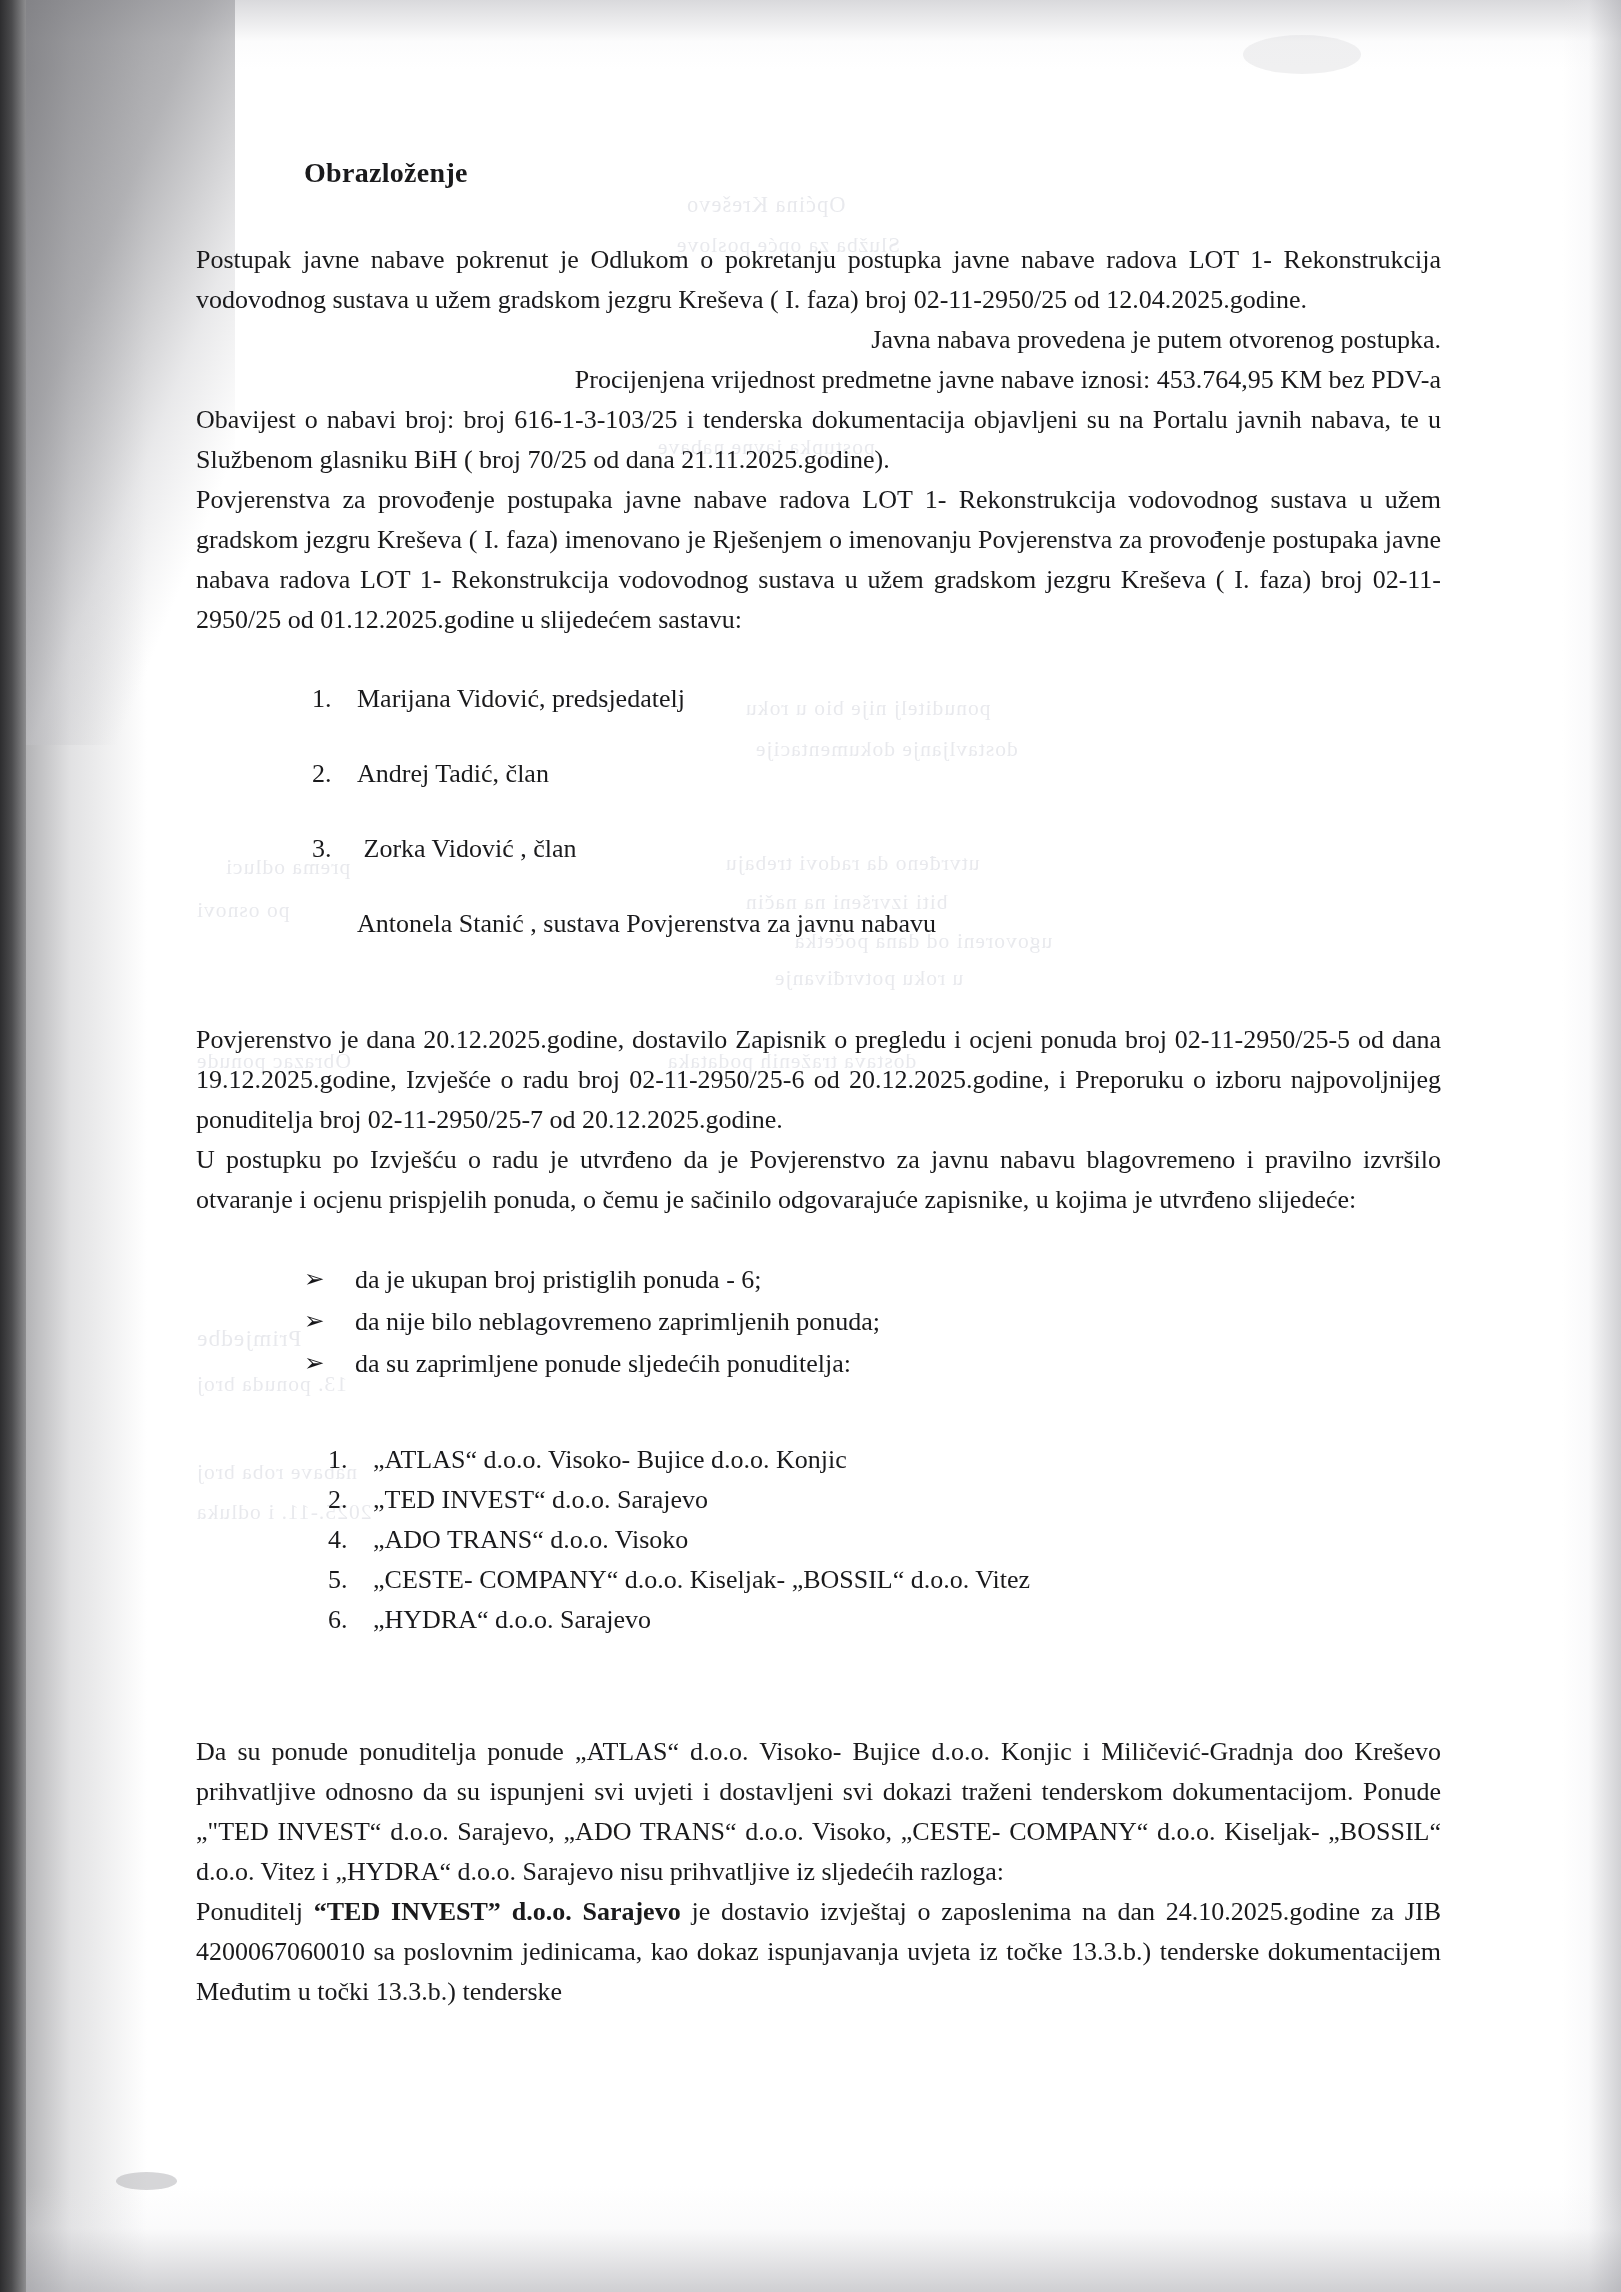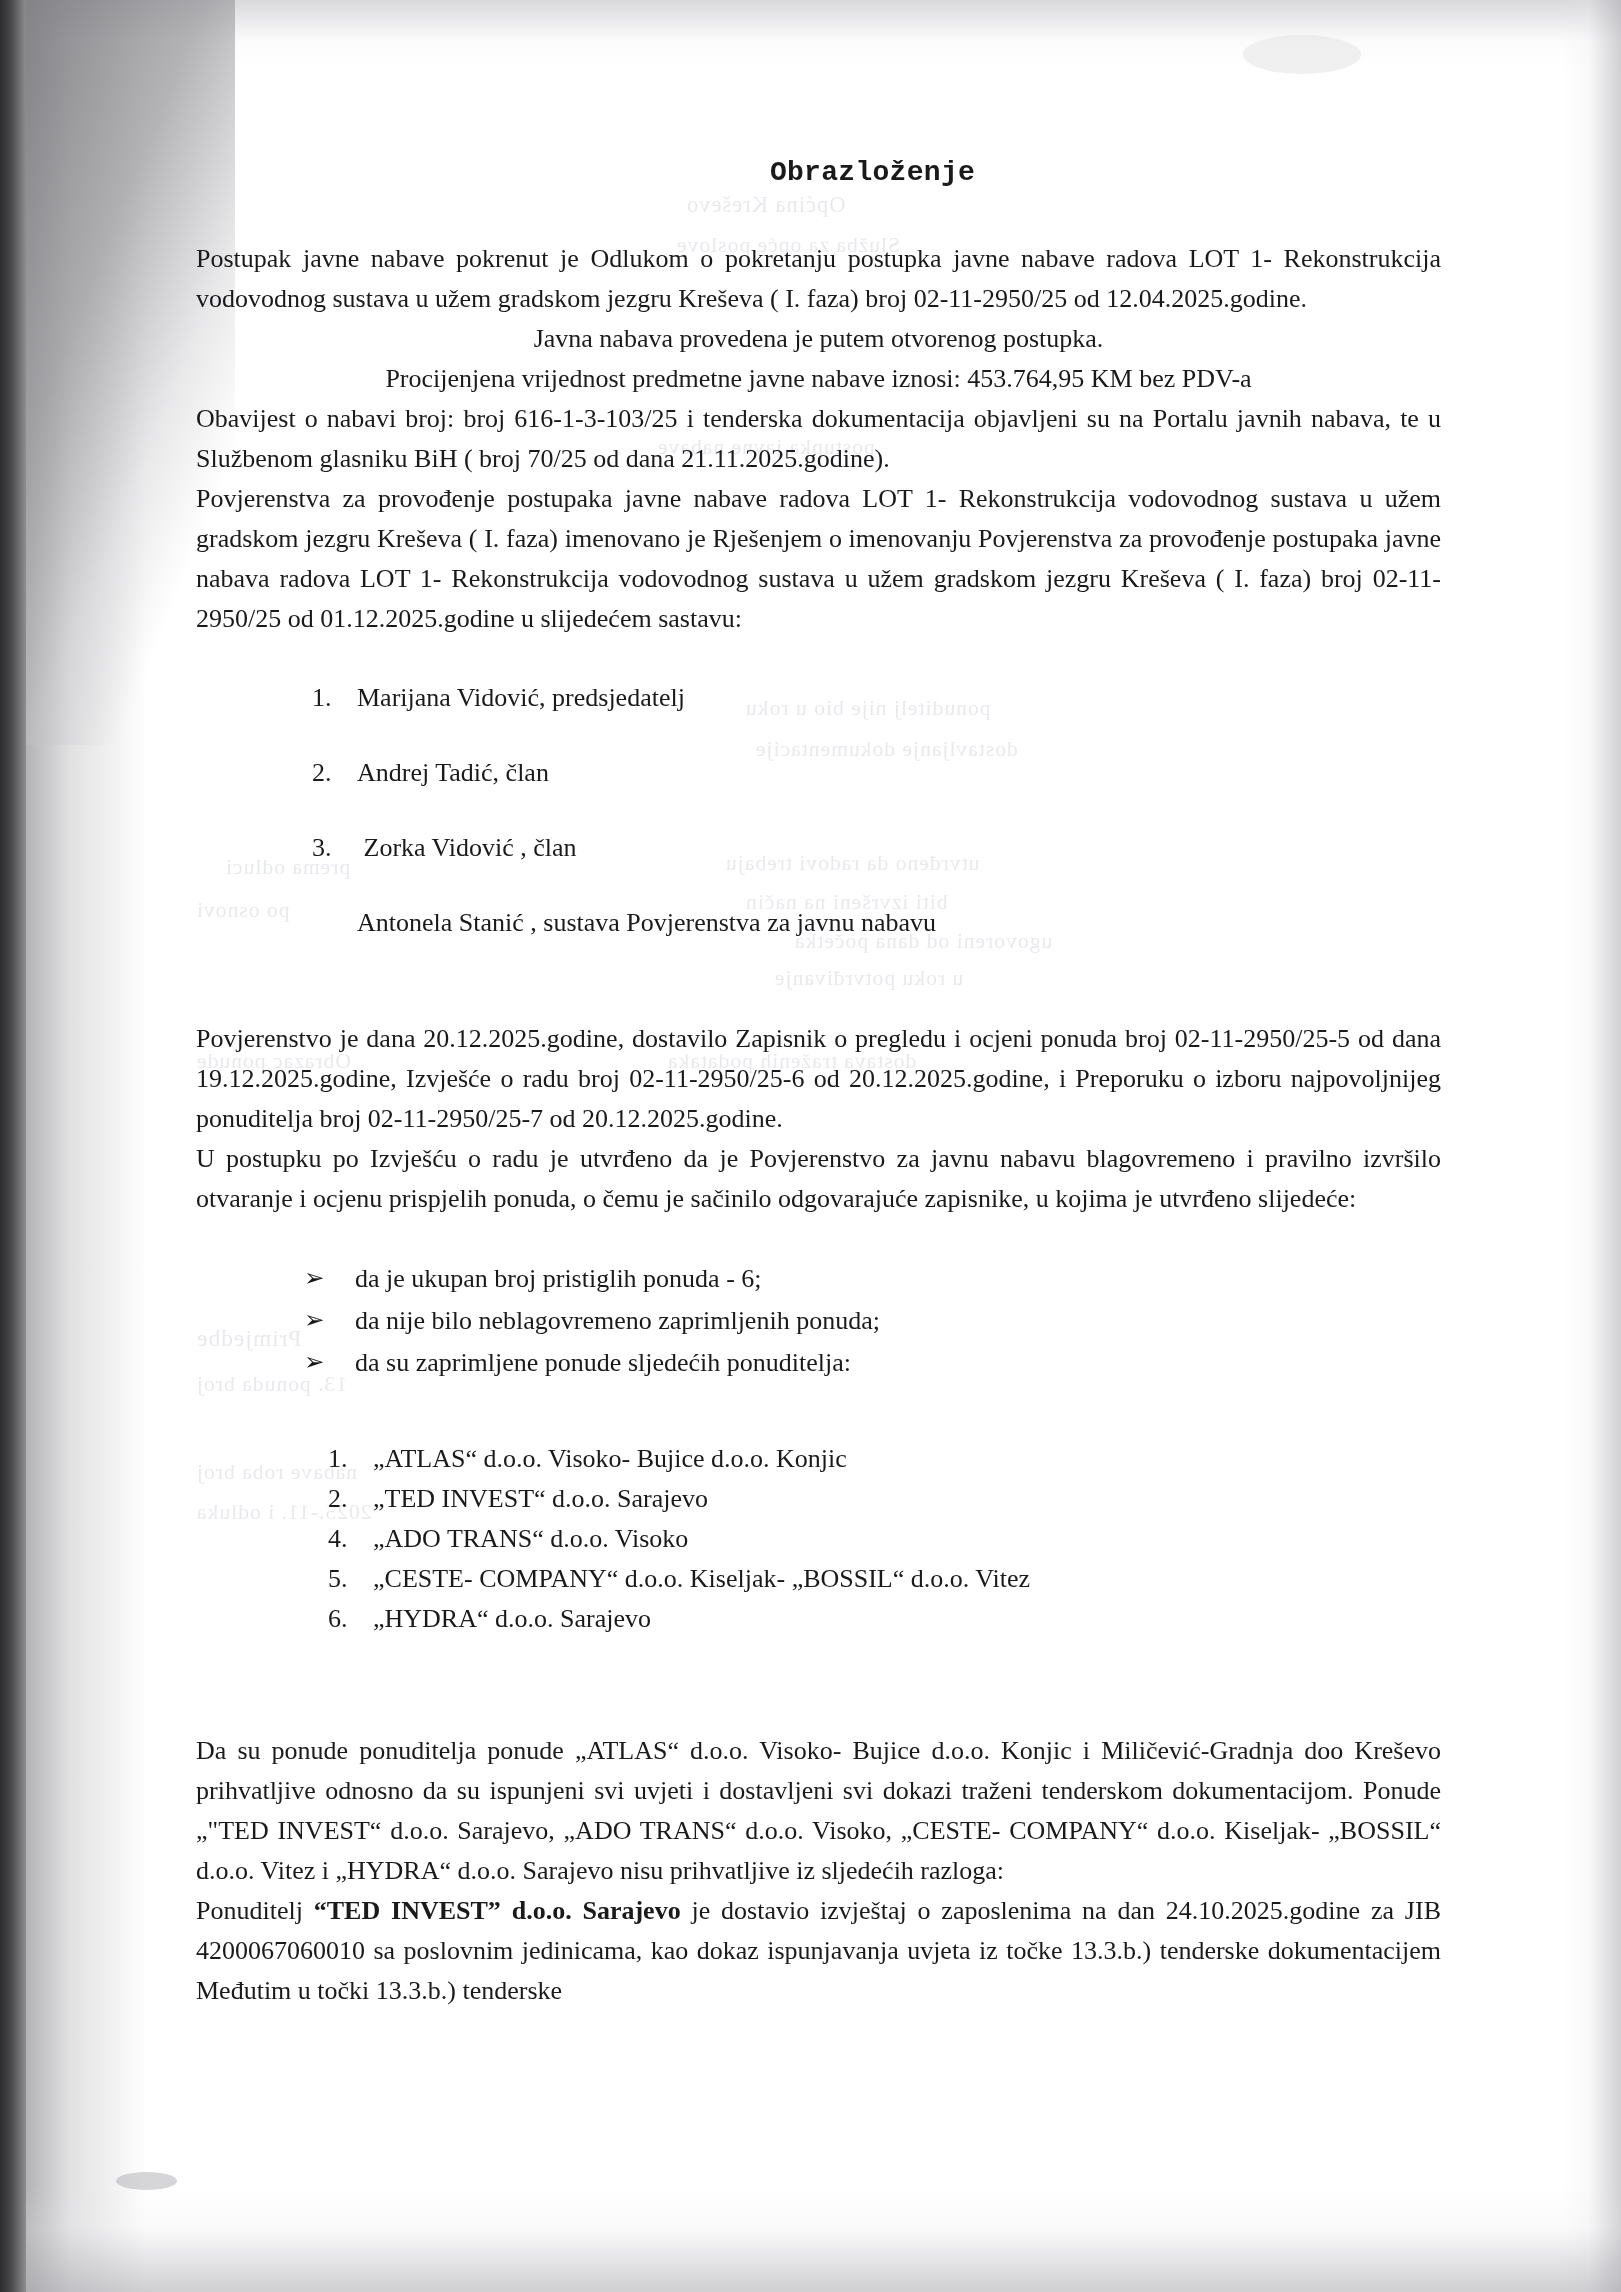--- a/index.html
+++ b/index.html
@@ -97,40 +97,38 @@
 
   
   #content {
     position: absolute;
     z-index: 6;
     left: 196px;
     top: 157px;
     width: 1245px;
   }
   .doc-title {
-    text-align: center;
     font-weight: bold;
     font-size: 28px;
     letter-spacing: 0.3px;
     margin: 0 0 51px 0;
     padding-left: 108px;
-    font-family: Liberation Mono, monospace;
   }
   p.para {
     margin: 0;
     font-size: 26px;
     line-height: 40px;
     text-align: justify;
     text-justify: inter-word;
   }
   p.para-left {
     margin: 0;
     font-size: 26px;
     line-height: 40px;
-    text-align: center;
+    text-align: right;
   }
   .gap-md { height: 39px; }
   .gap-xl { height: 76px; }
 
   ol.members {
     margin: 0;
     padding: 0 0 0 116px;
     list-style: none;
     font-size: 26px;
     line-height: 40px;

